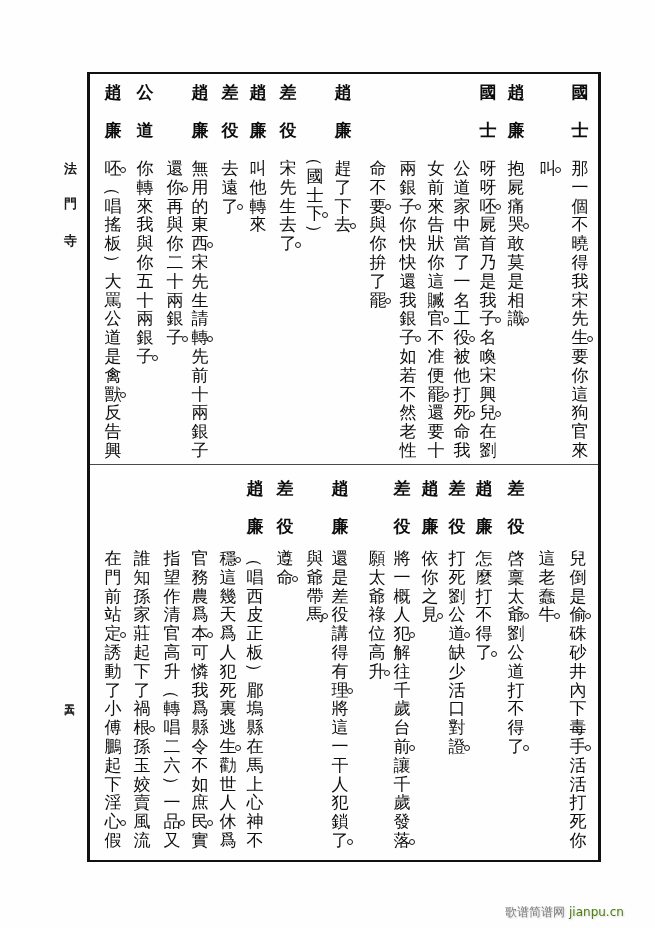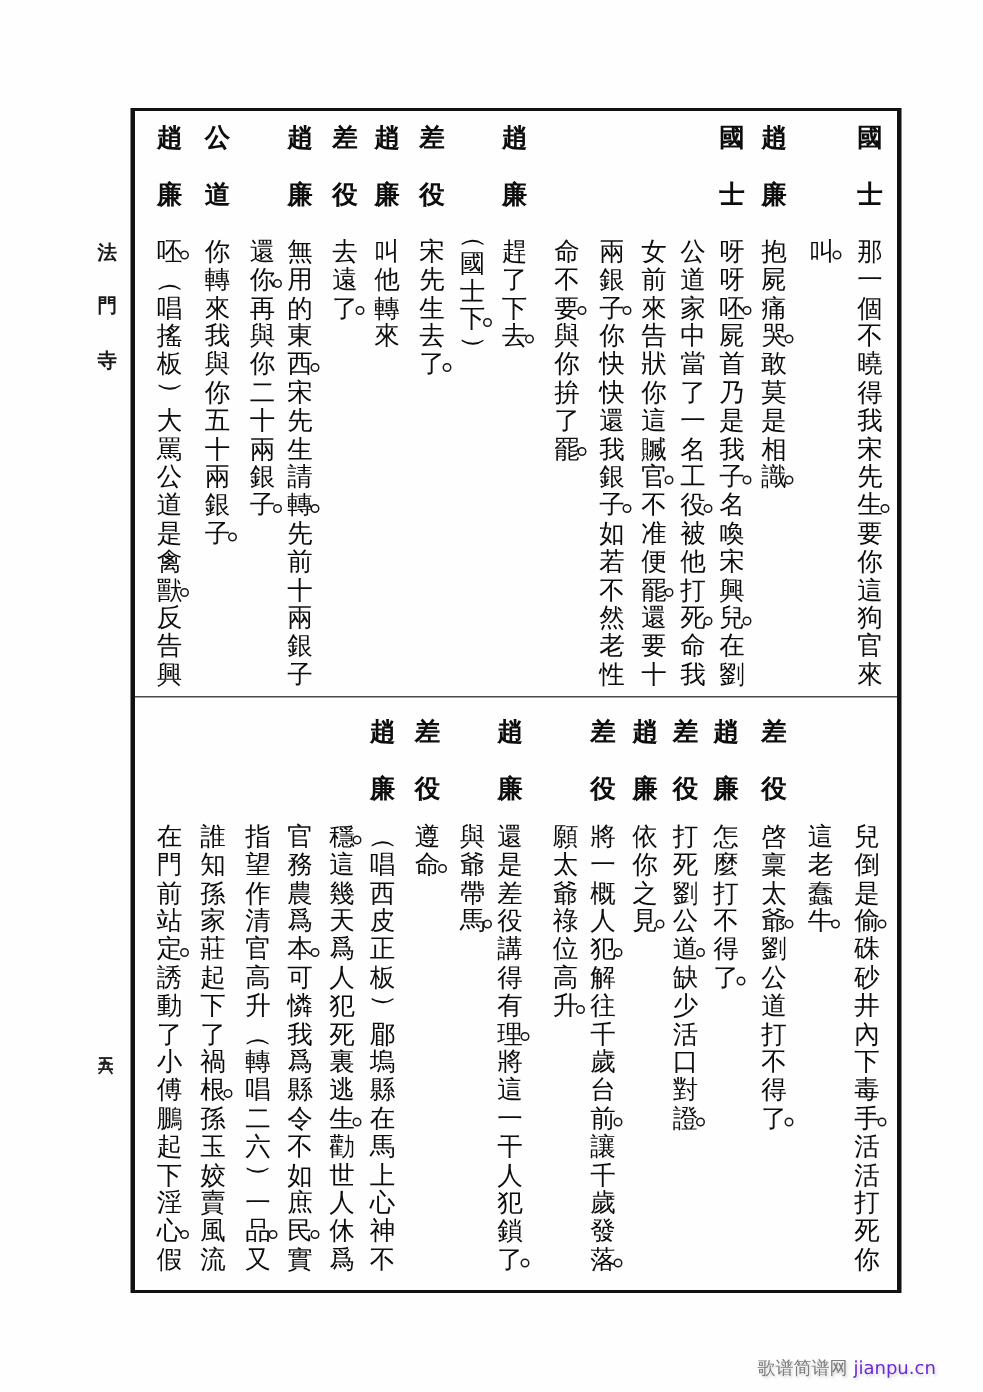--- a/index.html
+++ b/index.html
@@ -91,21 +91,21 @@
       color: #222;
     }
     .watermark {
       position: absolute;
       left: 505px; top: 904px;
       font-size: 12px;
       white-space: nowrap;
       text-shadow: 1px 1px 2px rgba(0,0,0,0.18);
     }
     .watermark .wm-cn { color: #7d7d7d; font-family: "DejaVu Serif", serif; }
-    .watermark .wm-domain { color: #6d28d9; font-family: "DejaVu Sans", sans-serif; margin-left: 4px; }
+    .watermark .wm-domain { color: #4d7c0f; font-family: "DejaVu Sans", sans-serif; margin-left: 4px; }
   </style>
 </head>
 <body>
 
 <div id="page">
 
   <div class="running-title">法門寺</div>
   <div class="page-number">三六五</div>
 
   <div class="frame"></div>

